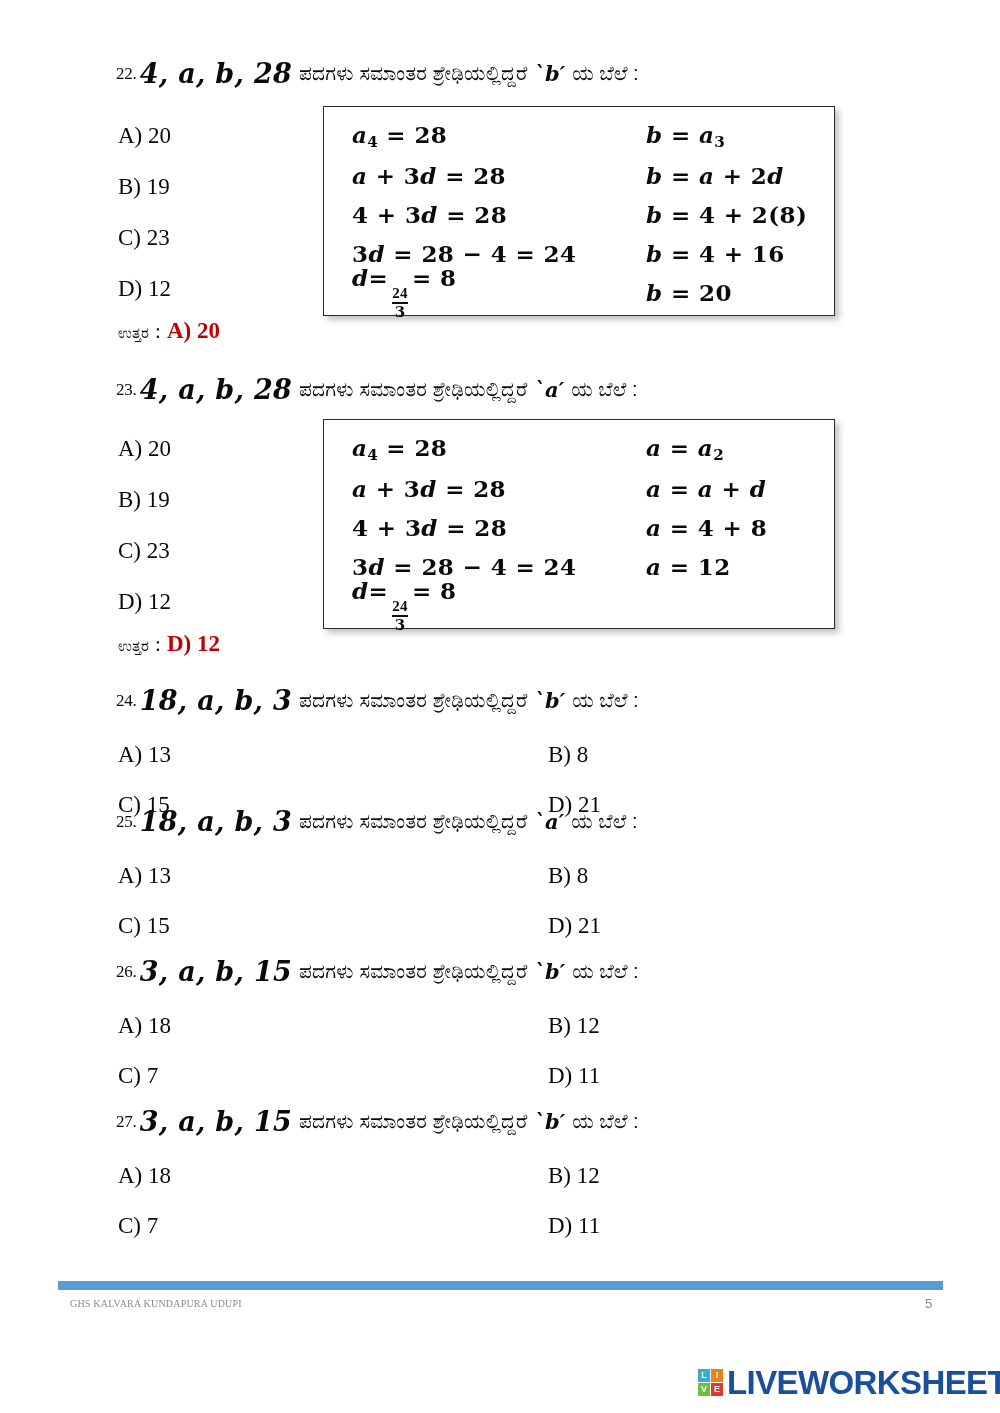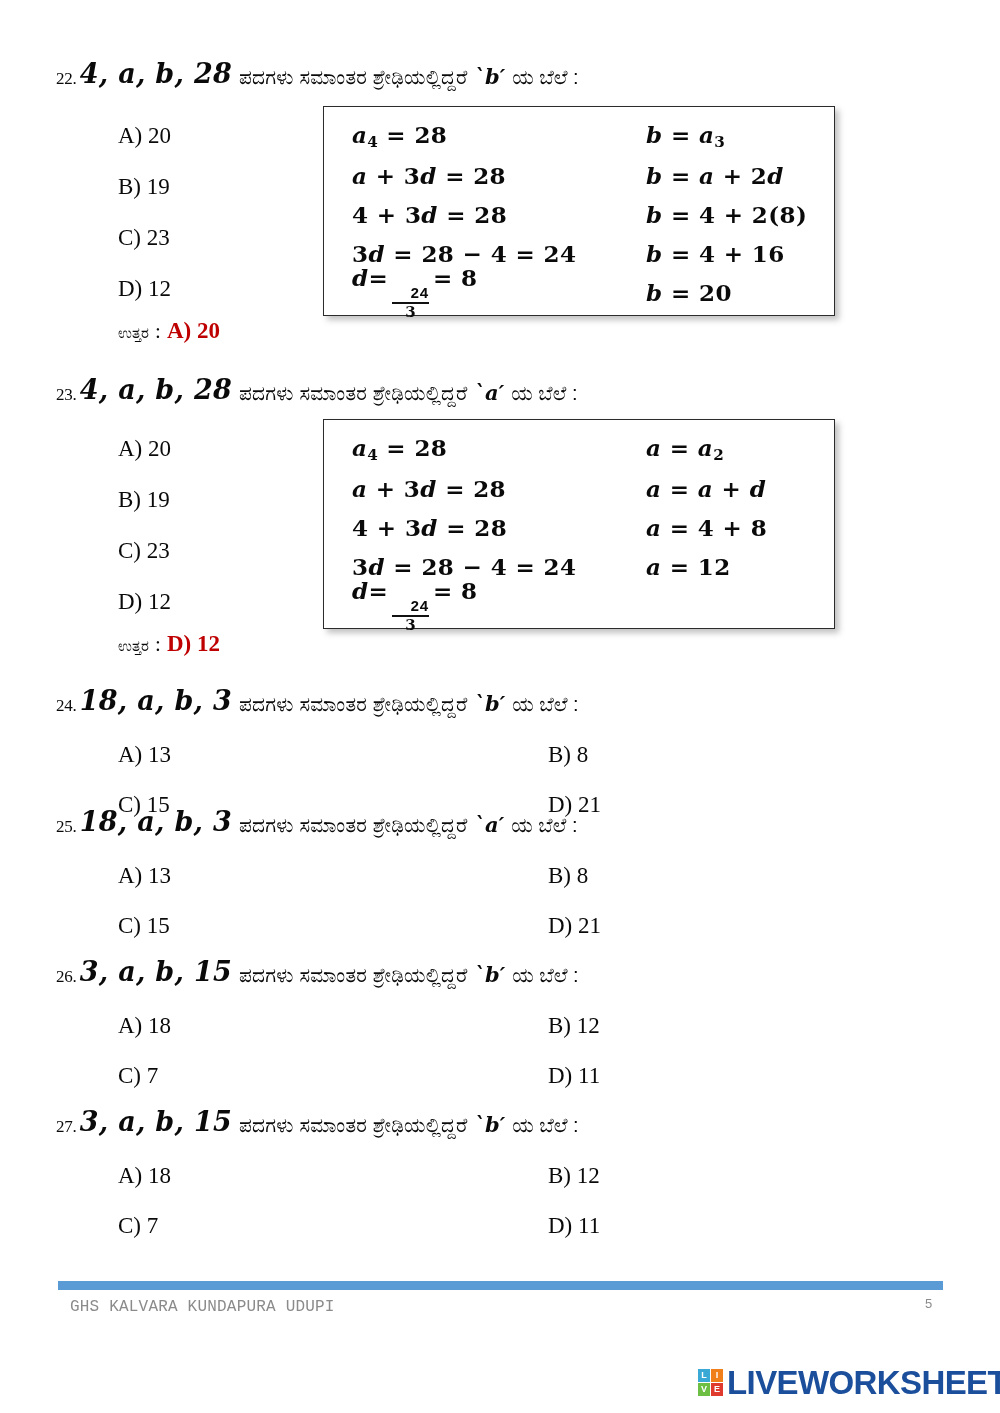--- a/index.html
+++ b/index.html
@@ -23,22 +23,22 @@
   }
 
   
   .qblock {
     position: absolute;
     left: 0;
     width: 1000px;
   }
   .qhead {
     display: flex;
-    align-items: flex-end;
-    padding-left: 56px;
+    align-items: center;
+    padding-left: 116px;
     white-space: nowrap;
   }
   .qnum {
     font-size: 17px;
     font-family: "Liberation Serif", serif;
     margin-right: 3px;
     letter-spacing: -0.2px;
   }
   .qterms {
     font-family: "DejaVu Serif", serif;
@@ -162,22 +162,21 @@
     flex-direction: column;
     align-items: center;
     vertical-align: -0.52em;
     margin: 0 4px;
     font-style: normal;
   }
   .frac .num {
     font-size: 15px;
     line-height: 1.05;
     font-weight: bold;
-    font-family: Liberation Mono, monospace;
-    margin-left: 18px;
+    font-family: Liberation Serif, serif;
   }
   .frac .den {
     font-size: 15px;
     line-height: 1.05;
     font-weight: bold;
     border-top: 2px solid #111;
     padding-top: 1px;
     width: 100%;
     text-align: center;
     font-family: "DejaVu Serif", serif;
@@ -189,22 +188,22 @@
     left: 58px;
     top: 1281px;
     width: 885px;
     height: 9px;
     background: #5b9bd5;
   }
   .footer-text {
     position: absolute;
     top: 1298px;
     left: 70px;
-    font-family: Liberation Mono, monospace;
-    font-size: 16px;
+    font-family: Liberation Serif, serif;
+    font-size: 10px;
     letter-spacing: 0.2px;
     color: #8b8b8b;
   }
   .footer-page {
     position: absolute;
     top: 1296px;
     left: 925px;
     font-family: "Liberation Sans", sans-serif;
     font-size: 13px;
     color: #8b8b8b;

